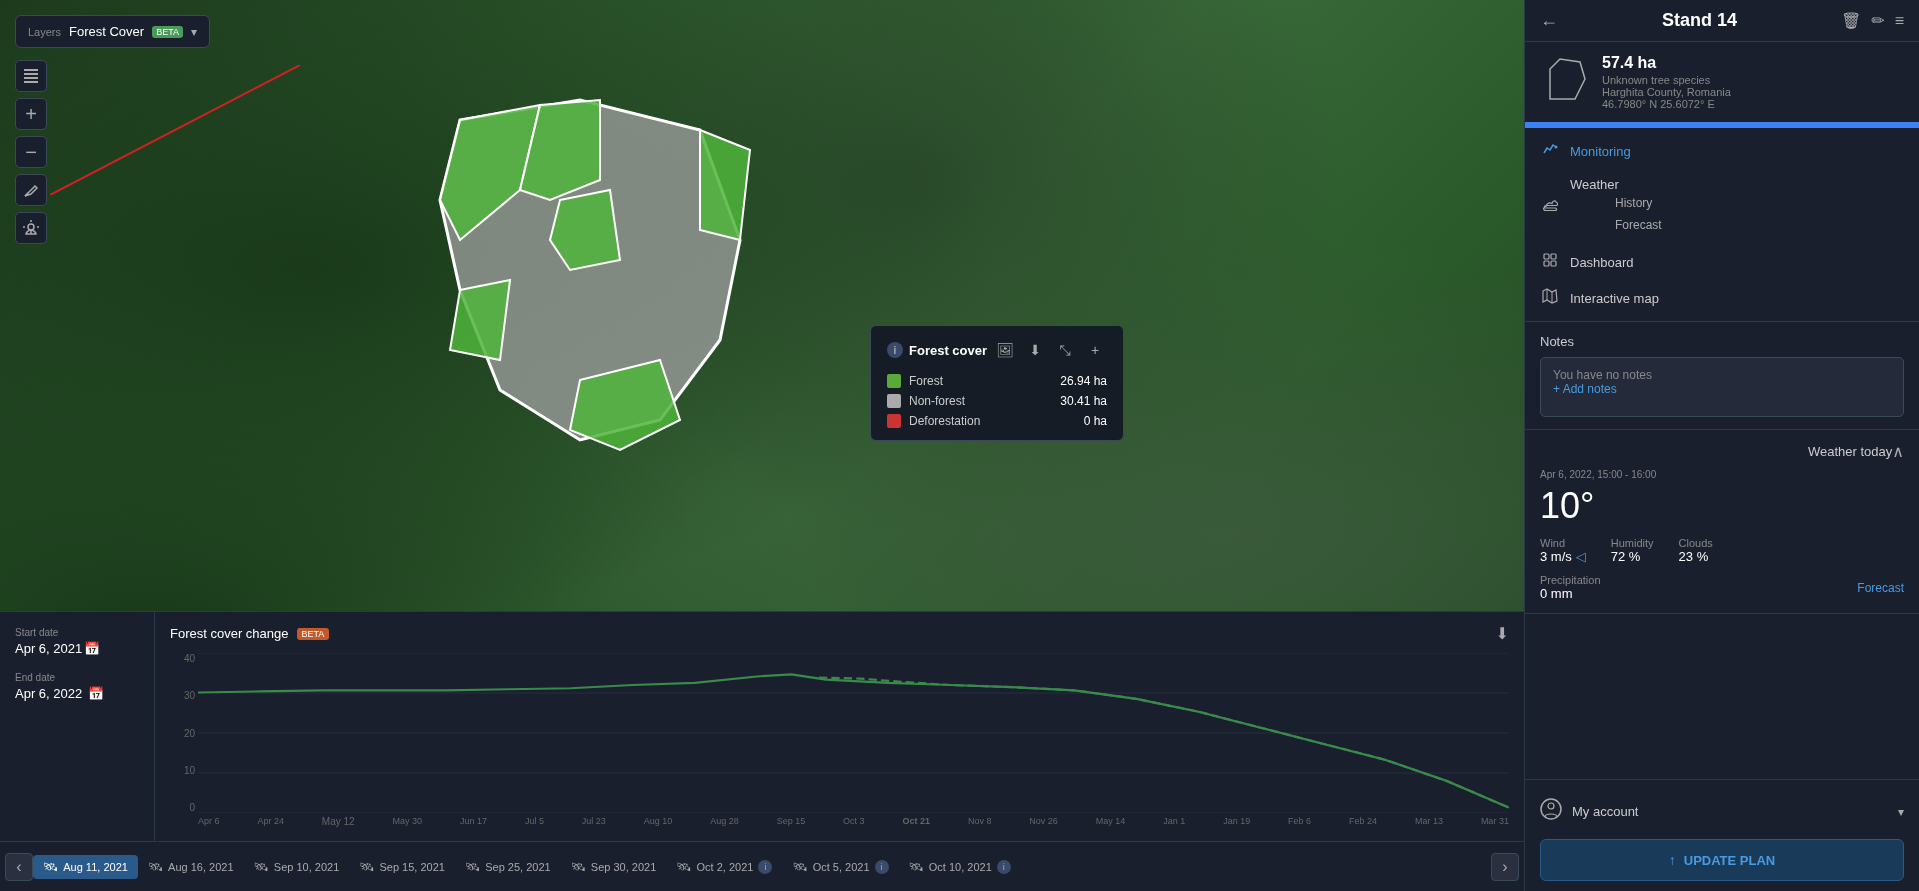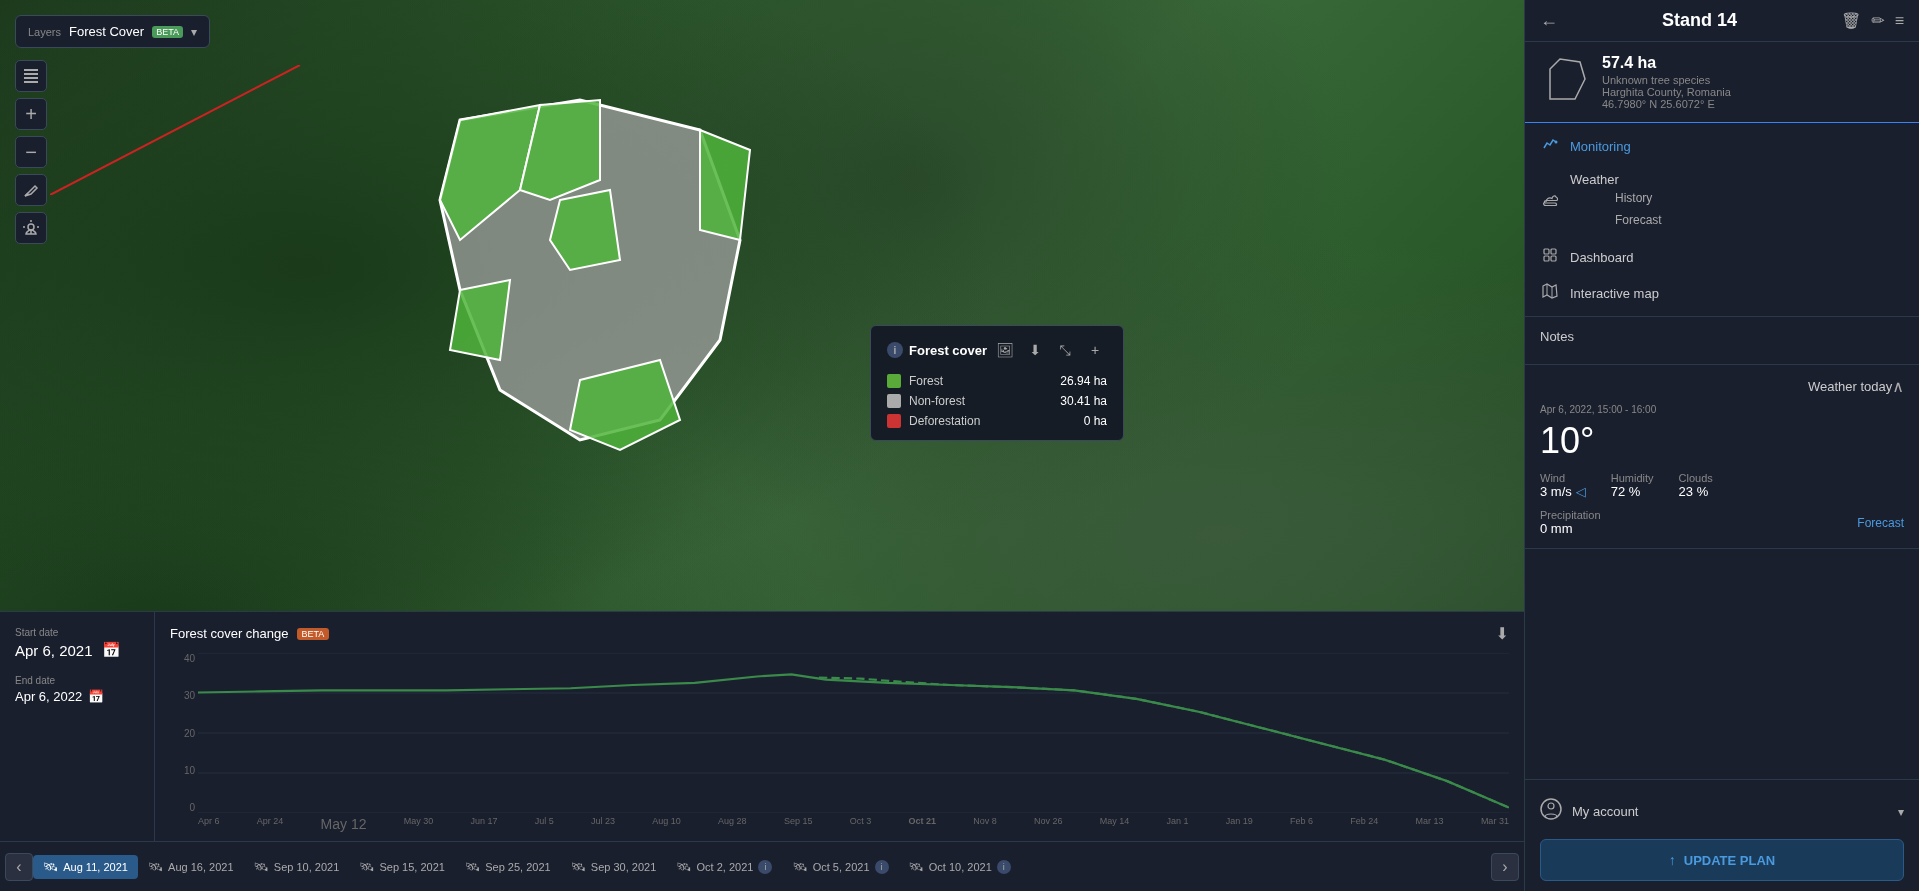--- a/index.html
+++ b/index.html
@@ -116,21 +116,21 @@
       display: flex; align-items: center; padding: 10px 15px;
       border-bottom: 1px solid #2a3a4a; gap: 10px;
     }
     .nav-back { color: #aaa; cursor: pointer; font-size: 18px; }
     .nav-title { font-size: 18px; font-weight: 600; flex: 1; text-align: center; }
     .nav-icon { color: #aaa; cursor: pointer; font-size: 16px; }
 
     
     .stand-info {
       display: flex; align-items: flex-start; gap: 12px;
-      padding: 12px 15px; border-bottom: 1px solid #3b82f6;
+      padding: 12px 15px; border-bottom: 6px solid #3b82f6;
     }
     .stand-shape {
       width: 50px; height: 50px; flex-shrink: 0;
     }
     .stand-details { flex: 1; }
     .stand-area { font-size: 16px; font-weight: 600; color: #fff; }
     .stand-species { font-size: 11px; color: #888; margin-top: 2px; }
     .stand-location { font-size: 11px; color: #888; }
     .stand-coords { font-size: 11px; color: #888; }
 
@@ -336,21 +336,21 @@
       </div>
     </div>
     <div class="timeline-nav">›</div>
   </div>
 
   <div style="position:absolute;bottom:50px;left:0;right:0;background:#1a1f2e;border-top:1px solid #2a3a4a;height:230px;display:flex;">
 
     <div style="width:155px;padding:15px 15px;border-right:1px solid #2a3a4a;display:flex;flex-direction:column;gap:16px;">
       <div>
         <div style="font-size:10px;color:#888;margin-bottom:3px;">Start date</div>
-        <div style="font-size:15px;color:#fff;display:flex;align-items:flex-end;gap:10px;">
+        <div style="font-size:13px;color:#fff;display:flex;align-items:flex-end;gap:2px;">
           <span>Apr 6, 2021</span>
           <span style="color:#aaa;cursor:pointer;">📅</span>
         </div>
       </div>
       <div>
         <div style="font-size:10px;color:#888;margin-bottom:3px;">End date</div>
         <div style="font-size:13px;color:#fff;display:flex;align-items:center;gap:6px;">
           <span>Apr 6, 2022</span>
           <span style="color:#aaa;cursor:pointer;">📅</span>
         </div>
@@ -382,21 +382,21 @@
           <line x1="0" y1="150" x2="950" y2="150" stroke="#2a3a4a" stroke-width="0.5"></line>
 
           <polyline points="0,37 45,36 90,35 135,35 180,35 225,34 270,33 315,30 360,28 405,22 430,20 455,25 500,28 545,30 590,32 635,35 680,43 725,55 770,70 815,85 860,100 905,120 950,145" fill="none" stroke="#3a8a4a" stroke-width="2" stroke-dasharray="0"></polyline>
 
           <polyline points="450,23 480,24 510,27 545,30 590,32 635,35 680,43 725,55 770,70 815,85 860,100 905,120 950,145" fill="none" stroke="#3a8a4a" stroke-width="2" stroke-dasharray="6,3"></polyline>
         </svg>
 
         <div style="position:absolute;left:28px;right:0;bottom:0;height:22px;display:flex;justify-content:space-between;">
           <span style="font-size:9px;color:#666;">Apr 6</span>
           <span style="font-size:9px;color:#666;">Apr 24</span>
-          <span style="font-size:14px;color:#666;text-align:right;">May 12</span>
+          <span style="font-size:10px;color:#666;text-align:right;">May 12</span>
           <span style="font-size:9px;color:#666;">May 30</span>
           <span style="font-size:9px;color:#666;">Jun 17</span>
           <span style="font-size:9px;color:#666;">Jul 5</span>
           <span style="font-size:9px;color:#666;">Jul 23</span>
           <span style="font-size:9px;color:#666;">Aug 10</span>
           <span style="font-size:9px;color:#666;">Aug 28</span>
           <span style="font-size:9px;color:#666;">Sep 15</span>
           <span style="font-size:9px;color:#666;">Oct 3</span>
           <span style="font-size:9px;color:#666;font-weight:bold;">Oct 21</span>
           <span style="font-size:9px;color:#666;">Nov 8</span>
@@ -480,20 +480,24 @@
             <line x1="5" y1="1" x2="5" y2="12" stroke="#aaa" stroke-width="1"></line>
             <line x1="10" y1="4" x2="10" y2="15" stroke="#aaa" stroke-width="1"></line>
           </svg>
       </span>
       <span>Interactive map</span>
     </div>
   </div>
 
   <div class="notes-section">
     <div class="notes-label">Notes</div>
+    <div class="notes-input">
+      <span style="color:#888;">You have no notes</span><br>
+      <span class="notes-add" style="color:#4a9adf;font-size:12px;cursor:pointer;">+ Add notes</span>
+    </div>
   </div>
 
   <div class="weather-section">
     <div class="weather-section-header">
       <span class="weather-section-title">Weather today</span>
       <span class="weather-collapse">∧</span>
     </div>
     <div class="weather-time">Apr 6, 2022, 15:00 - 16:00</div>
     <div class="weather-temp">10°</div>
     <div class="weather-stats">

